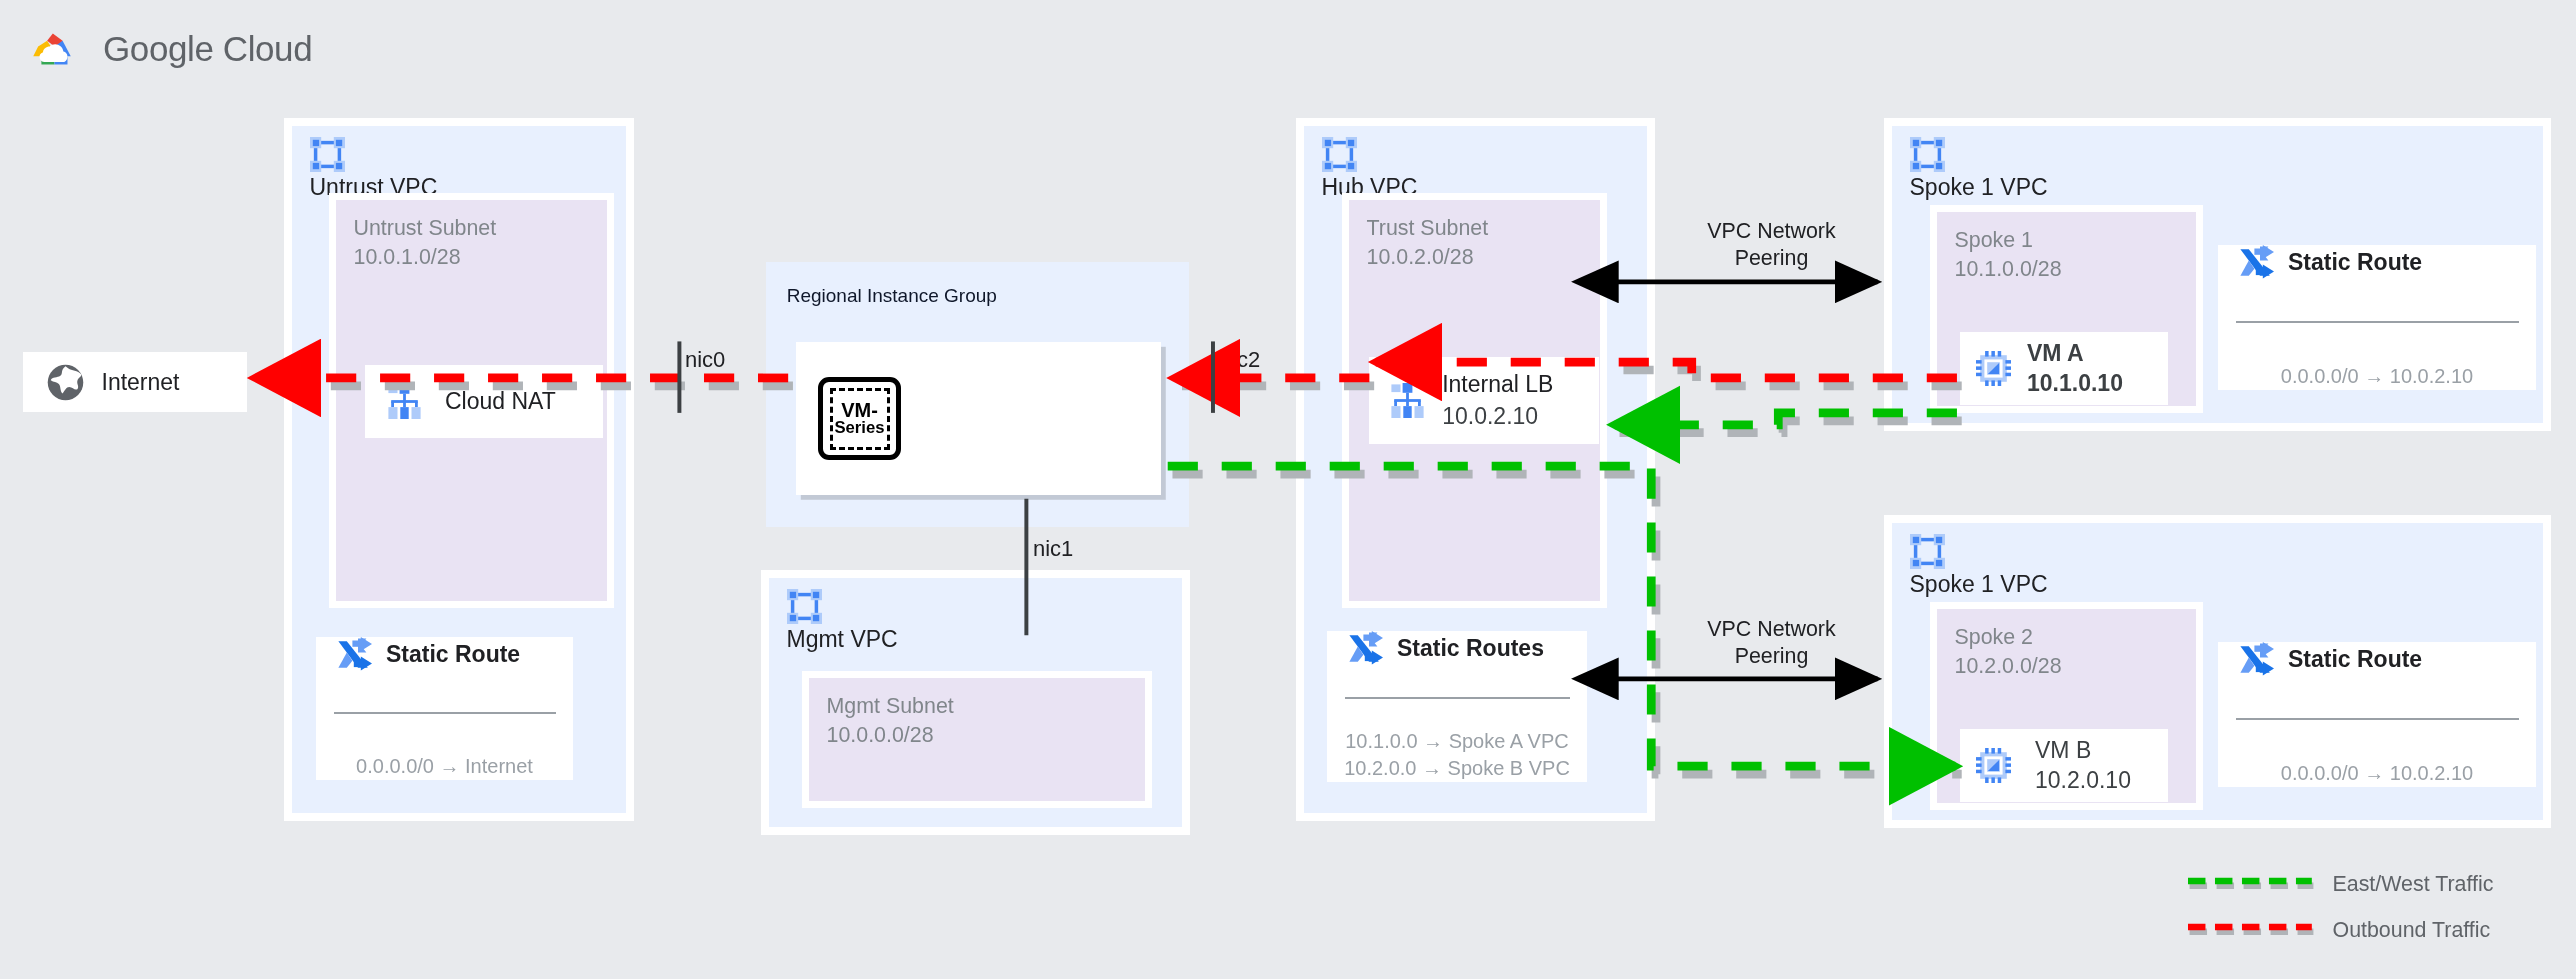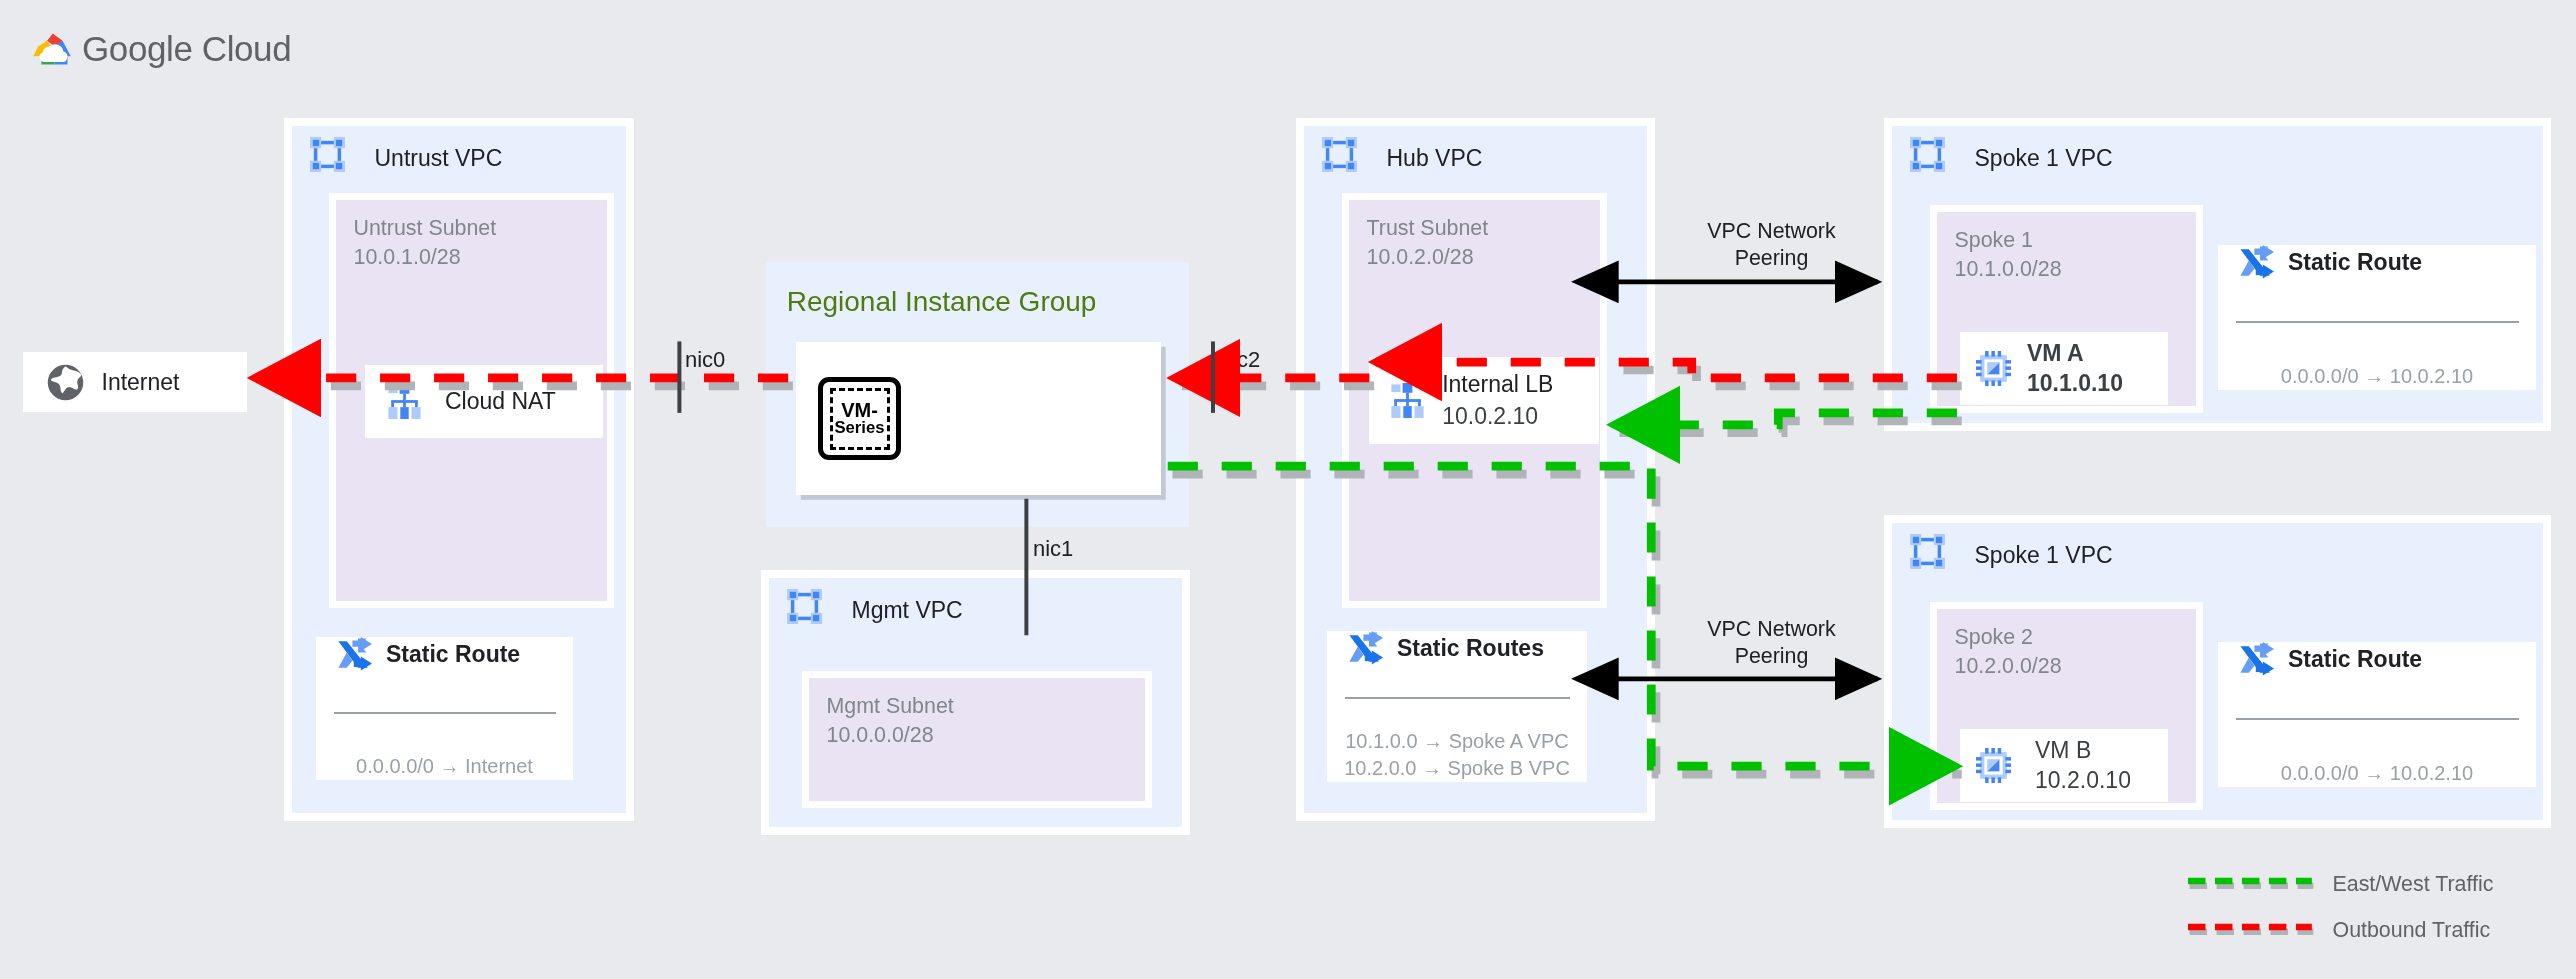--- a/index.html
+++ b/index.html
@@ -6,30 +6,30 @@
   body{
     width:2576px;height:979px;
     background:#e8eaed;
     font-family:"Liberation Sans", sans-serif;
     position:relative;
     overflow:hidden;
   }
   .abs{position:absolute;}
 
   
-  #gc-header{left:30px;top:29px;display:flex;align-items:center;gap:8px;}
+  #gc-header{left:30px;top:29px;display:flex;align-items:center;gap:29px;}
   #gc-title{font-size:35px;color:#5f6368;letter-spacing:-0.4px;}
 
   
   .vpc{
     background:#e8f0fe;
     border:8px solid #ffffff;
     box-sizing:border-box;
   }
-  .vpc-head{display:flex;align-items:flex-end;gap:30px;padding:11px 0 0 17.5px;}
+  .vpc-head{display:flex;align-items:flex-start;gap:2px;padding:11px 0 0 17.5px;flex-direction:column;}
   .vpc-name{font-size:23px;color:#202124;}
 
   
   .subnet{
     background:#e9e3f3;
     border:7.1px solid #ffffff;
     box-sizing:border-box;
   }
   .subnet-label{
     font-size:21.4px;color:#80868b;line-height:1.32;
@@ -186,21 +186,21 @@
     <svg width="35" height="35" viewBox="0 0 50 50">
         <use href="#ic-route"></use>
       </svg>
     <span class="routecard-title">Static Route</span>
   </div>
   <div class="routecard-rule"></div>
   <div class="routecard-lines">0.0.0.0/0 → Internet</div>
 </div>
 
 <div class="abs" style="left:766px;top:262px;width:423px;height:265px;background:#e8f0fe;">
-  <div class="abs plain" style="left:20.7px;top:22px;font-size:28px;color:#4d7c0f;text-align:left;">Regional Instance Group</div>
+  <div class="abs plain" style="left:20.7px;top:22px;font-size:19px;color:#0f172a;text-align:left;">Regional Instance Group</div>
 </div>
 <div class="abs card shadow" style="left:796px;top:342px;width:365px;height:153px;padding-left:22px;gap:20.7px;">
 
   <div style="width:73px;height:73px;border:5.6px solid #000;border-radius:11px;display:flex;align-items:center;justify-content:center;flex:0 0 auto;">
     <div style="width:54px;height:56px;border:3.2px dashed #000;display:flex;flex-direction:column;align-items:center;justify-content:center;line-height:1.0;">
       <span style="font-size:20px;font-weight:bold;">VM-</span>
       <span style="font-size:16.7px;font-weight:bold;">Series</span>
     </div>
   </div>
 </div>

